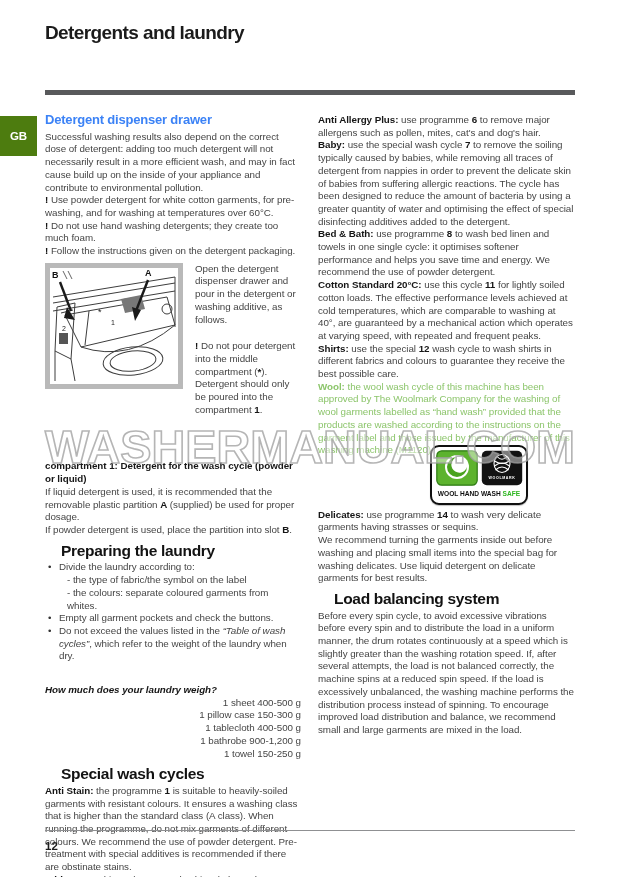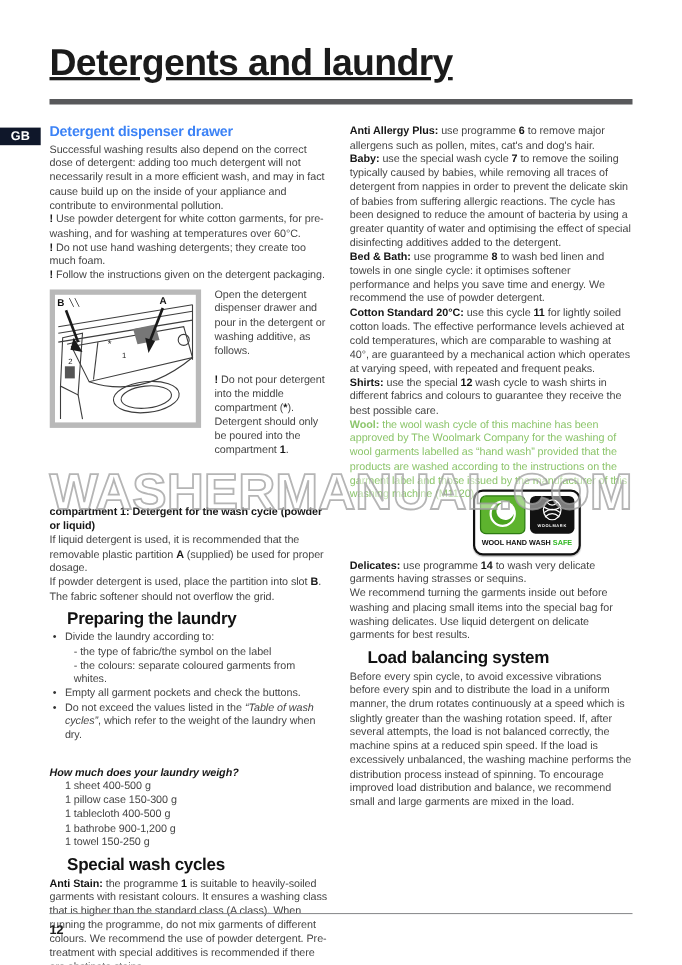--- a/index.html
+++ b/index.html
@@ -1,37 +1,37 @@
 <!DOCTYPE html>
 <html><head>
 <meta charset="utf-8">
 <style>
   html,body{margin:0;padding:0;background:#fff;}
   .page{position:relative;width:620px;height:877px;background:#ffffff;overflow:hidden;
         font-family:"Liberation Sans",sans-serif;color:#454545;}
-  .title{position:absolute;left:45px;top:38px;font-size:34px;font-weight:bold;color:#1b1b1b;letter-spacing:-0.6px;text-decoration:underline;}
+  .title{position:absolute;left:45px;top:22px;font-size:19px;font-weight:bold;color:#1b1b1b;letter-spacing:-0.6px;}
   .title-rule{position:absolute;left:45px;top:90px;width:530px;height:5px;background:#58595b;}
-  .gb-tab{position:absolute;left:0;top:116px;width:37px;height:16px;background:#0f172a;color:#ffffff;
+  .gb-tab{position:absolute;left:0;top:116px;width:37px;height:40px;background:#4d7c0f;color:#ffffff;
           font-weight:bold;font-size:11.5px;display:flex;align-items:center;justify-content:center;}
   .cols{position:absolute;left:45px;top:114px;width:530px;display:flex;gap:17px;}
   .col{width:256px;font-size:9.8px;line-height:12.7px;letter-spacing:-0.05px;}
   p{margin:0;}
   b{color:#161616;}
   .h-small{font-size:13px;font-weight:bold;color:#3b82f6;margin:0 0 4px 0;letter-spacing:-0.2px;}
   .h-big{font-size:15.5px;font-weight:bold;color:#121212;margin:8px 0 4px 16px;letter-spacing:-0.3px;}
   .h-bold{font-weight:bold;color:#161616;margin-top:44px;}
   .mt{margin-top:21px;font-style:italic;}
   .figrow{display:flex;gap:12px;margin:5px 0 6px 0;}
   .figure{flex:none;}
   .figtext{flex:1;}
   .figgap{height:14px;}
   .bullet{position:relative;padding-left:14px;}
   .bullet::before{content:"\2022";position:absolute;left:3px;top:0;color:#333;}
   .sub{padding-left:22px;}
-  .weights div{padding-left:14px;}
+  .weights div{padding-left:14px;text-align:right;}
   .green, .green b{color:#8cc56b;}
   .badge-wrap{margin:-12px 0 4px 112px;position:relative;width:98px;}
   .badge{background:#fff;border:2.5px solid #0f0f0f;border-radius:9px;padding:3px 3px 1px 3px;
          box-shadow:0 1px 1px rgba(0,0,0,0.25);}
   .badge-top{display:flex;gap:3px;justify-content:center;}
   .badge-caption{font-size:6.6px;font-weight:bold;color:#0d0d0d;text-align:center;letter-spacing:0px;
                  padding:2px 0 1px 0;white-space:nowrap;}
   .badge-caption .safe{color:#2eb620;}
   .watermark{position:absolute;left:0;top:416px;pointer-events:none;}
   .footer-rule{position:absolute;left:45px;top:830px;width:530px;height:1px;background:#8f9092;}
@@ -94,21 +94,20 @@
         <div class="figtext">
           <p>Open the detergent dispenser drawer and pour in the detergent or washing additive, as follows.</p>
           <div class="figgap"></div>
           <p><b>!</b> Do not pour detergent into the middle compartment (<b>*</b>). Detergent should only be poured into the compartment <b>1</b>.</p>
         </div>
       </div>
 
       <p class="h-bold">compartment 1: Detergent for the wash cycle (powder or liquid)</p>
       <p>If liquid detergent is used, it is recommended that the removable plastic partition <b>A</b> (supplied) be used for proper dosage.</p>
       <p>If powder detergent is used, place the partition into slot <b>B</b>.</p>
-      <p>The fabric softener should not overflow the grid.</p>
 
       <div class="h-big">Preparing the laundry</div>
       <div class="bullet">Divide the laundry according to:</div>
       <div class="sub">- the type of fabric/the symbol on the label</div>
       <div class="sub">- the colours: separate coloured garments from whites.</div>
       <div class="bullet">Empty all garment pockets and check the buttons.</div>
       <div class="bullet">Do not exceed the values listed in the <i>“Table of wash cycles”</i>, which refer to the weight of the laundry when dry.</div>
 
       <p class="h-bold mt">How much does your laundry weigh?</p>
       <div class="weights">

